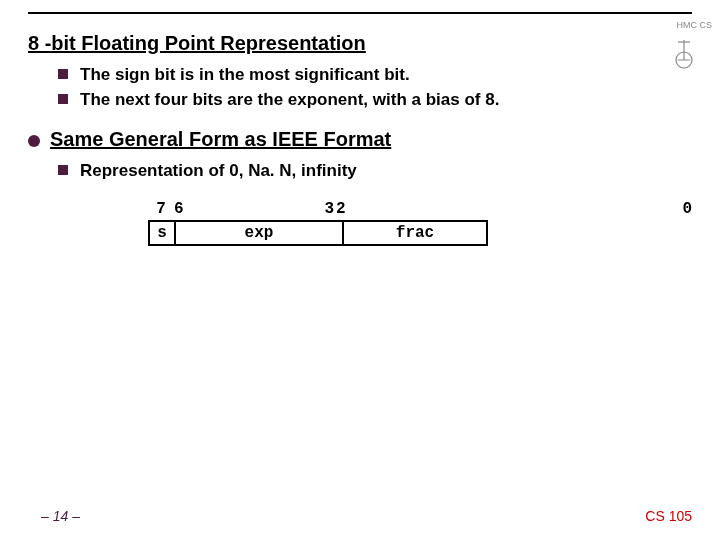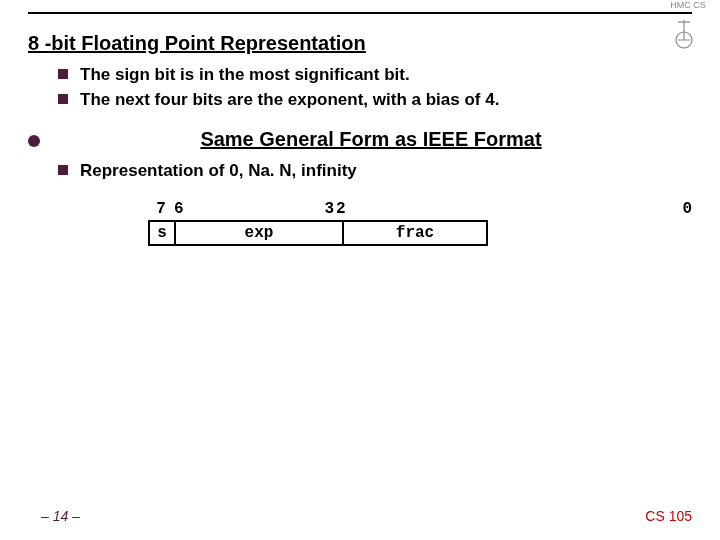--- a/index.html
+++ b/index.html
@@ -57,21 +57,20 @@
     height: 10px;
     background: #4e1d3d;
   }
   .code {
     font-family: "Courier New", Courier, monospace;
   }
   .top-bullet {
     position: relative;
     padding-left: 22px;
     margin: 14px 0 8px 0;
-    text-align: center;
   }
   .top-bullet::before {
     content: "";
     position: absolute;
     left: 0;
     top: 7px;
     width: 12px;
     height: 12px;
     background: #4e1d3d;
     border-radius: 50%;
@@ -117,27 +116,27 @@
     right: 28px;
     display: flex;
     justify-content: space-between;
     font-size: 14px;
     margin-left: 13px;
   }
   .page-num { color: #4e1d3d; font-style: italic; }
   .course   { color: #cc0000; }
   .logo {
     position: absolute;
-    top: 0;
+    top: 20px;
     right: 8px;
     width: 48px;
     height: 56px;
     font-size: 9px;
     color: #888;
-    text-align: center;
+    text-align: right;
   }
   .logo svg { display: block; }
 </style>
 </head>
 <body>
 
 <div class="slide">
 
   <div class="logo">
     <span>HMC CS</span>
@@ -147,21 +146,21 @@
       <line x1="14" y1="12" x2="26" y2="12" stroke="#888" stroke-width="1.2"></line>
       <line x1="14" y1="30" x2="26" y2="30" stroke="#888" stroke-width="1"></line>
     </svg>
   </div>
 
   <hr class="title-rule">
 
   <div class="subhead">8 -bit Floating Point Representation</div>
   <ul class="bullets">
     <li>The sign bit is in the most significant bit.</li>
-    <li>The next four bits are the exponent, with a bias of 4.</li>
+    <li>The next four bits are the exponent, with a bias of 8.</li>
   </ul>
 
   <div class="top-bullet">
     <span class="subhead">Same General Form as IEEE Format</span>
   </div>
   <ul class="bullets">
     <li>Representation of 0, Na. N, infinity</li>
   </ul>
 
   <div class="bit-diagram">

